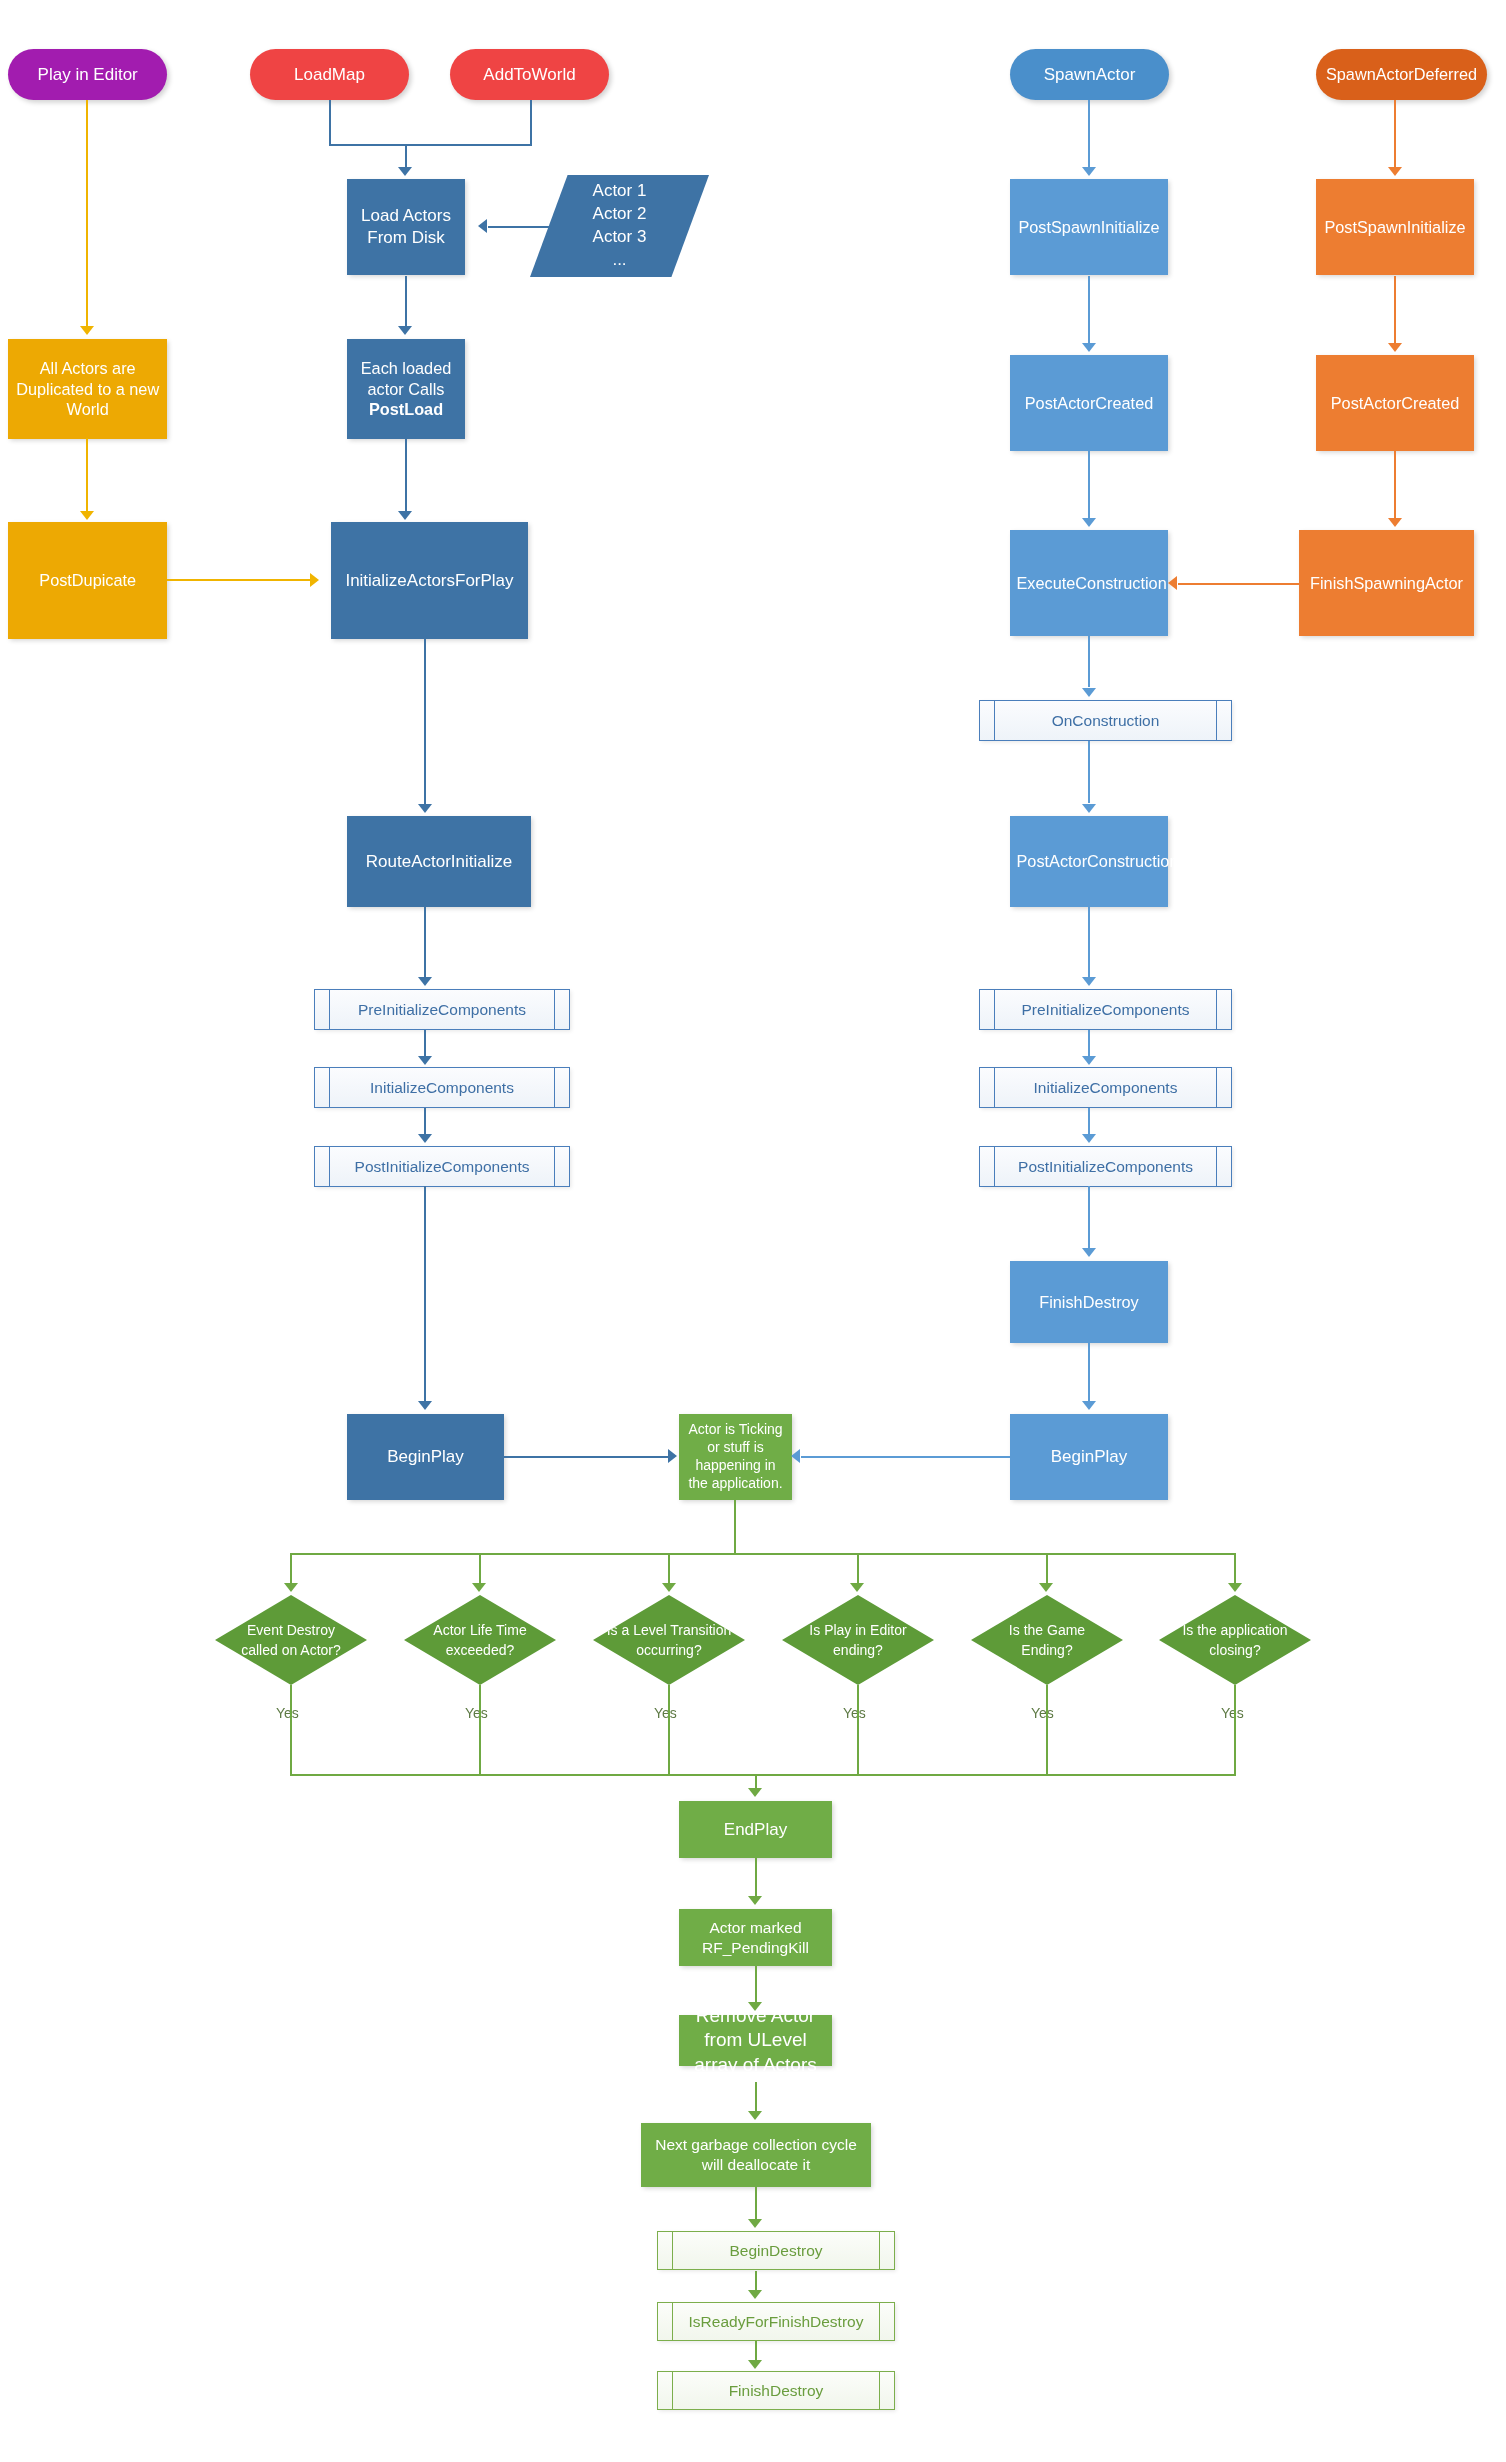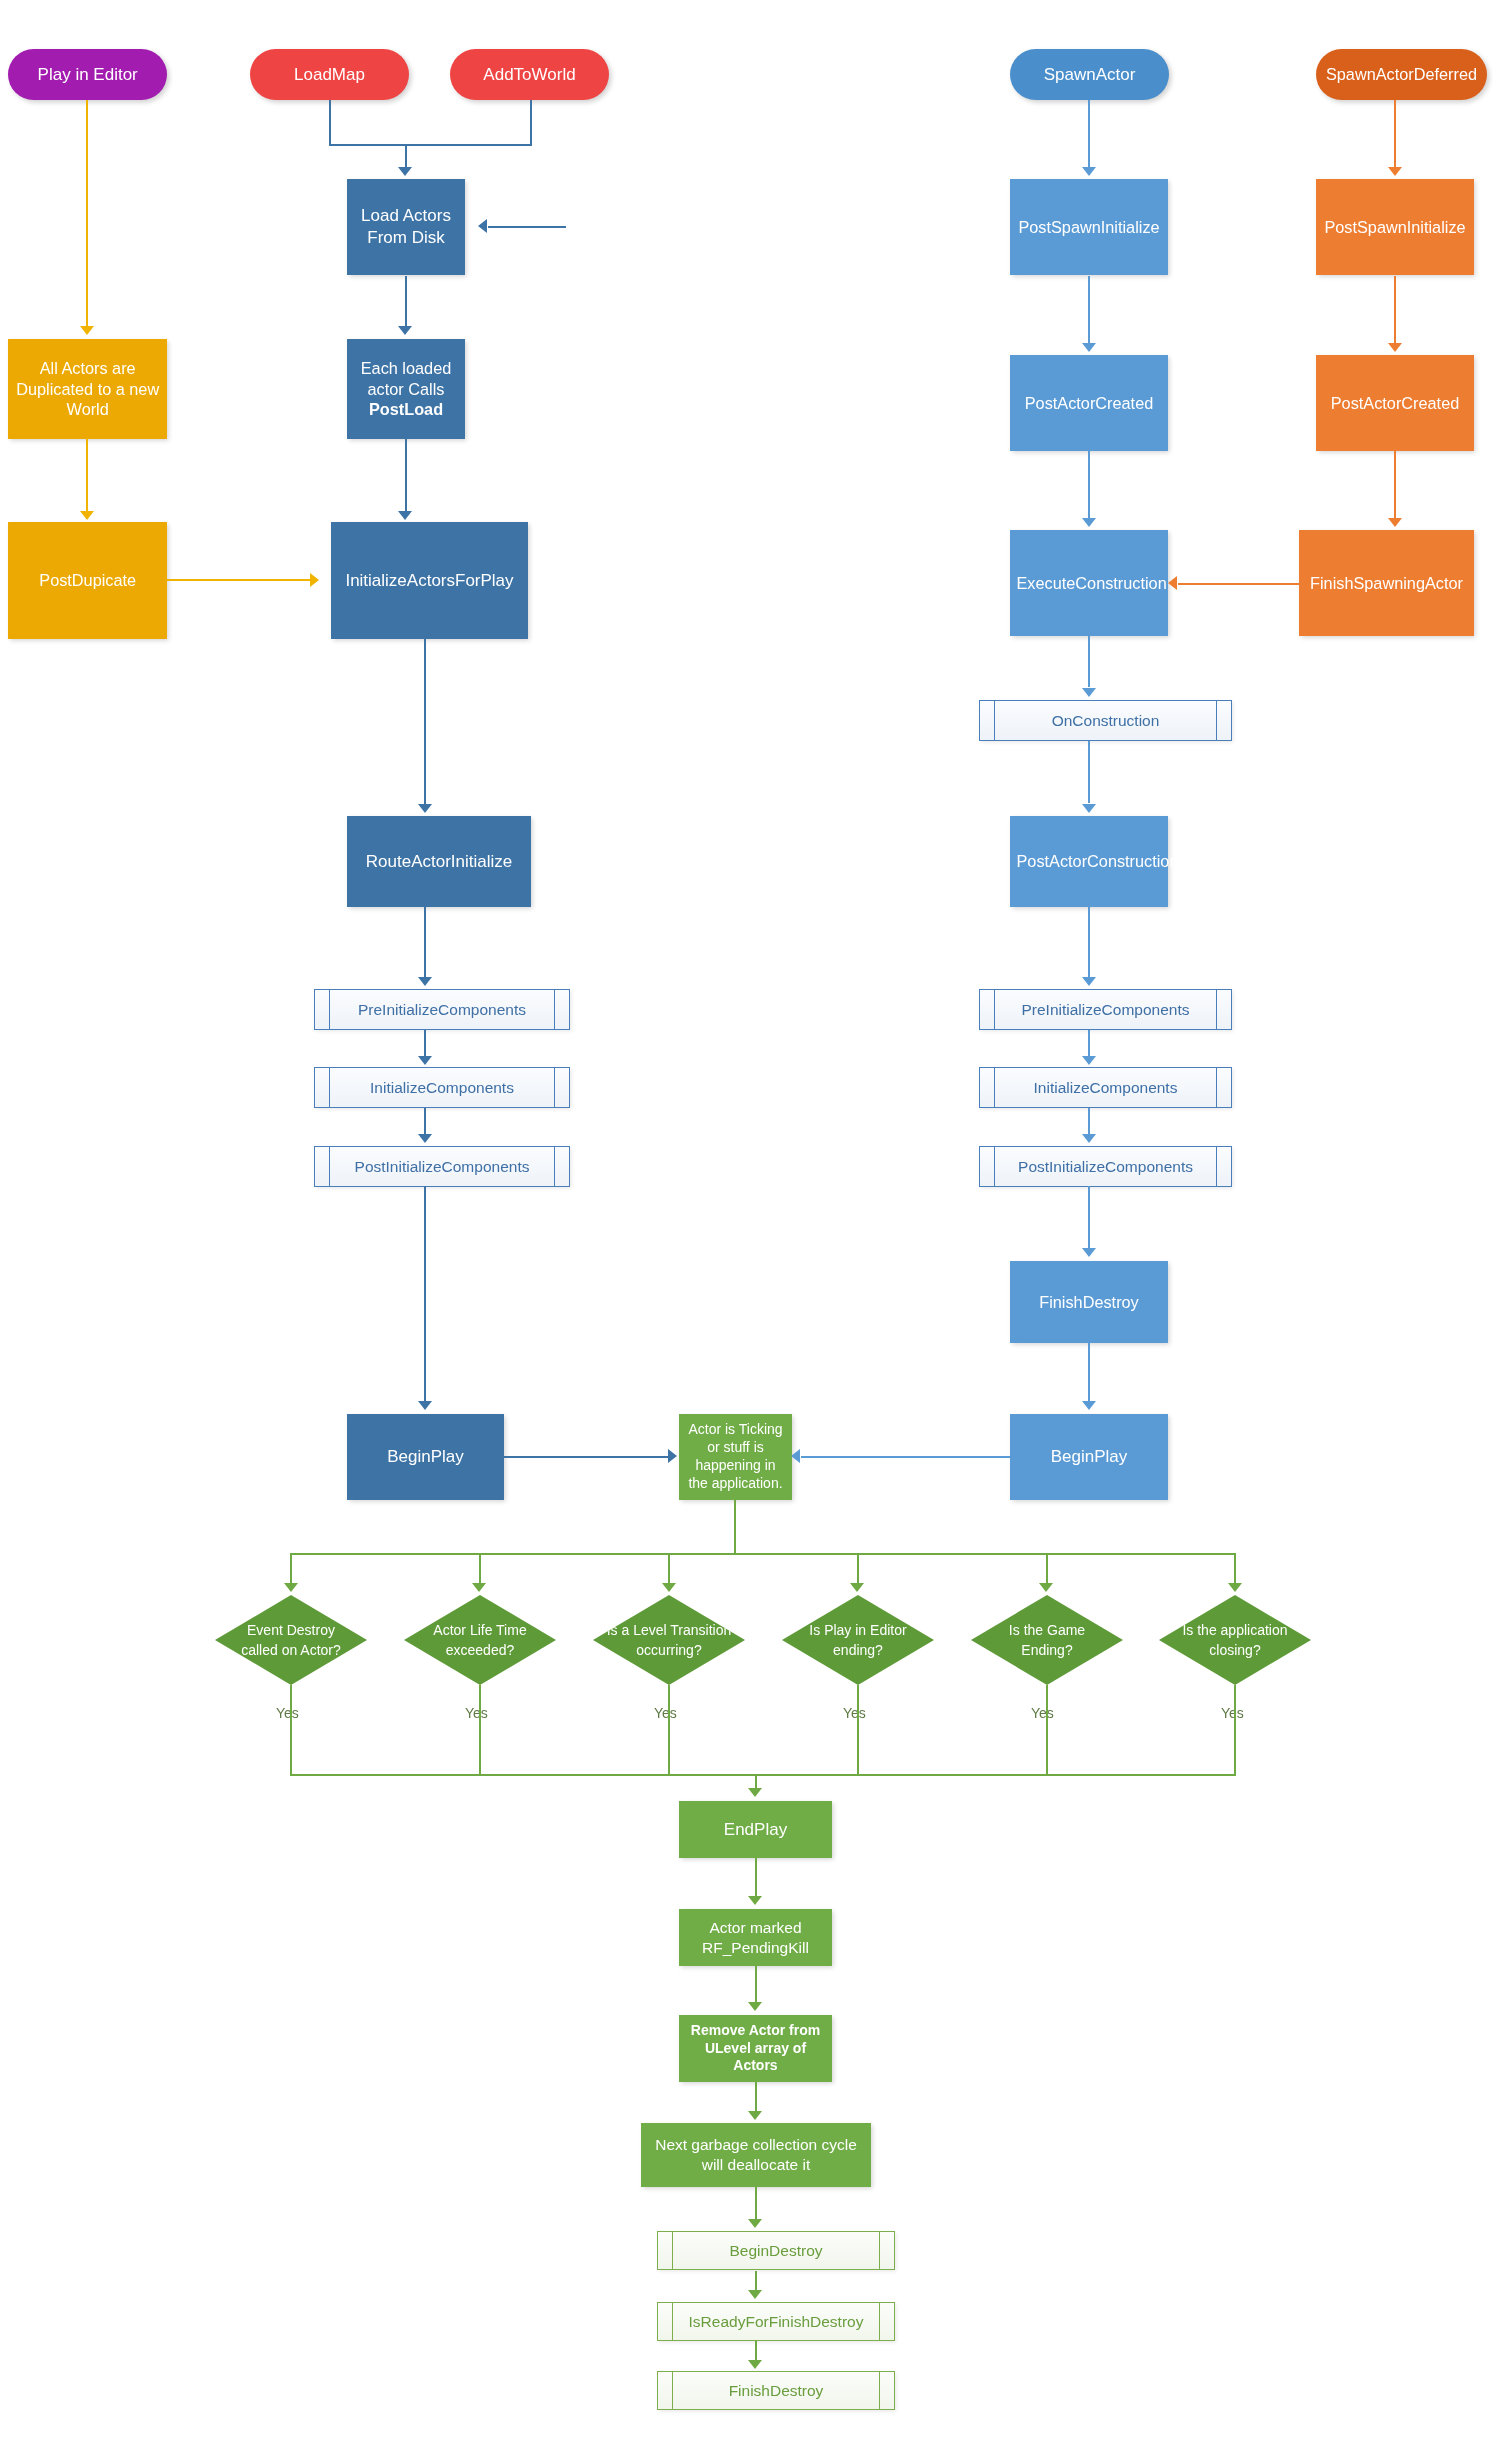--- a/index.html
+++ b/index.html
@@ -154,20 +154,28 @@
   </div>
 
   <div class="node c-yellow" style="left:8.2px; top:522px; width:159px; height:117px; font-size:16.3px;">
     <span class="lbl">PostDupicate</span>
   </div>
 
   <div class="node c-dkblue" style="left:347px; top:179px; width:118px; height:96px; font-size:17px;">
     <span class="lbl">Load Actors From Disk</span>
   </div>
 
+  <div class="para" style="left:530px; top:175px; width:179px; height:102px;">
+    <span class="lbl" style="display:block; width:100%;">
+      <span>Actor 1</span><br>
+      <span>Actor 2</span><br>
+      <span>Actor 3</span><br>
+      <span>...</span>
+    </span>
+  </div>
 
   <div class="node c-dkblue" style="left:347px; top:339px; width:118px; height:100px; font-size:16.3px;">
     <span class="lbl">
       <span>Each loaded actor Calls </span><b>PostLoad</b>
     </span>
   </div>
 
   <div class="node c-dkblue" style="left:331px; top:522px; width:197px; height:117px; font-size:17px;">
     <span class="lbl">InitializeActorsForPlay</span>
   </div>
@@ -275,21 +283,21 @@
   <div class="yeslbl" style="left:1221px; top:1705px;">Yes</div>
 
   <div class="node c-green" style="left:679px; top:1801px; width:153px; height:57px; font-size:17px;">
     <span class="lbl">EndPlay</span>
   </div>
 
   <div class="node c-green" style="left:679px; top:1909px; width:153px; height:57px; font-size:15.5px;">
     <span class="lbl">Actor marked RF_PendingKill</span>
   </div>
 
-  <div class="node c-green" style="left:679px; top:2015px; width:153px; height:67px; font-size:14px;font-weight:bold;">
+  <div class="node c-green" style="left:679px; top:2015px; width:153px; height:51px; font-size:19px;">
     <span class="lbl">Remove Actor from ULevel array of Actors</span>
   </div>
 
   <div class="node c-green" style="left:641px; top:2123px; width:230px; height:64px; font-size:15.5px;">
     <span class="lbl">Next garbage collection cycle will deallocate it</span>
   </div>
 
   <div class="pproc green" style="left:641px; top:2231px; width:238px; height:39px;">
     <span class="lbl">BeginDestroy</span>
   </div>

